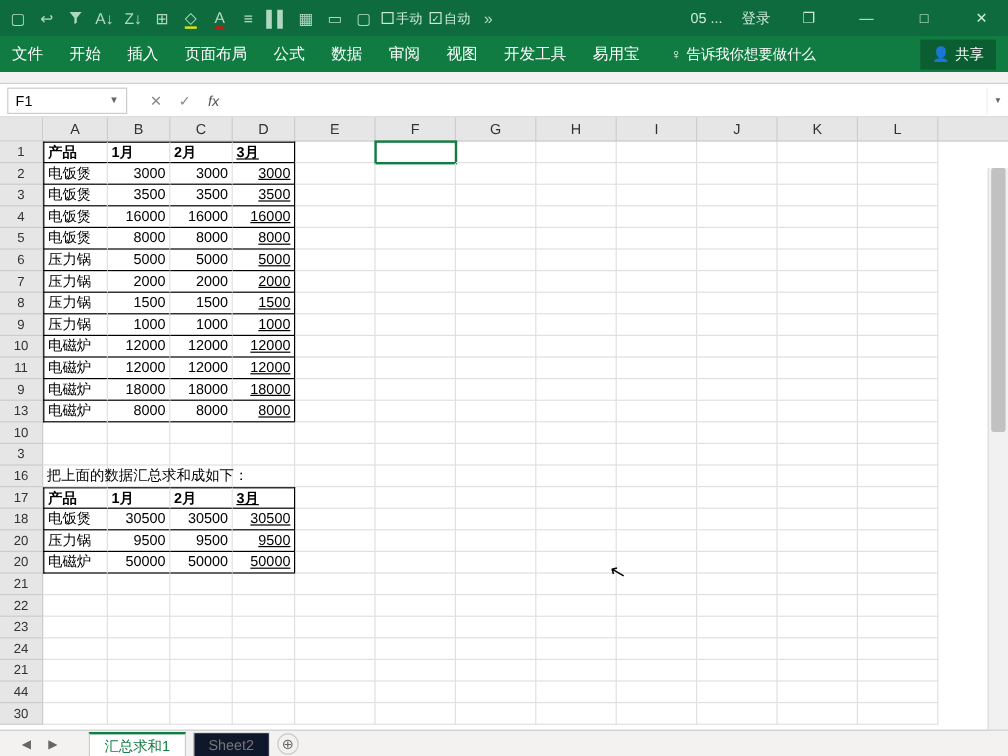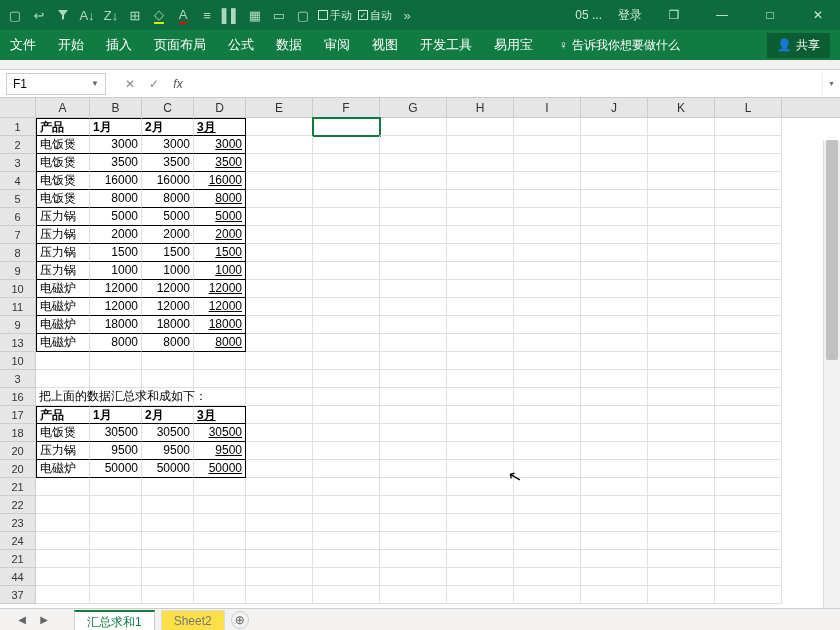--- a/index.html
+++ b/index.html
@@ -38,21 +38,21 @@
 .b-l { border-left: 1px solid #000; }
 .b-r { border-right: 1px solid #000 !important; text-decoration: underline; }
 .bold { font-weight: bold; }
 .num { text-align: right; }
 .txt { text-align: left; }
 .active-cell { outline: 2px solid #107c41; outline-offset: -1px; background: #fff; }
 .sheetbar { position: absolute; left: 0; right: 0; bottom: 0; height: 22px; background: #f3f2f1; border-top: 1px solid #ccc; display: flex; align-items: center; padding-left: 14px; gap: 6px; font-size: 12px; }
 .nav-btn { width: 16px; height: 16px; display: flex; align-items: center; justify-content: center; color: #666; font-size: 10px; }
 .tab { padding: 2px 12px; border: 1px solid #ccc; border-bottom: none; background: #fff; height: 20px; line-height: 16px; position: relative; }
 .tab.active { border-top: 2px solid #107c41; color: #107c41; }
-.tab.inactive { color: #777; background: #fde047; border: 1px solid #ddd; border-bottom: none; }
+.tab.inactive { color: #777; background: #0f172a; border: 1px solid #ddd; border-bottom: none; }
 .addtab { width: 18px; height: 18px; border: 1px solid #ccc; border-radius: 50%; display: flex; align-items: center; justify-content: center; color: #666; font-size: 12px; }
 .cursor { position: absolute; left: 508px; top: 467px; font-size: 16px; color: #000; pointer-events: none; transform: rotate(-15deg); }
 .vscroll { position: absolute; right: 0; top: 140px; bottom: 22px; width: 17px; background: #f1f1f1; border-left: 1px solid #ddd; }
 .vthumb { position: absolute; top: 0; left: 2px; right: 2px; height: 220px; background: #c1c1c1; border-radius: 2px; }
 </style>
 </head>
 <body>
 
 <div class="titlebar">
   <div class="tb-icons">
@@ -169,21 +169,21 @@
       <div class="rh">17</div>
       <div class="rh">18</div>
       <div class="rh">20</div>
       <div class="rh">20</div>
       <div class="rh">21</div>
       <div class="rh">22</div>
       <div class="rh">23</div>
       <div class="rh">24</div>
       <div class="rh">21</div>
       <div class="rh">44</div>
-      <div class="rh">37</div>
+      <div class="rh">30</div>
     </div>
   <div class="cells" id="cells">
       <div class="row">
         <div class="cell bold txt b-t b-b b-l " style="width: 54px;">产品</div>
         <div class="cell bold txt b-t b-b " style="width: 52px;">1月</div>
         <div class="cell bold txt b-t b-b " style="width: 52px;">2月</div>
         <div class="cell bold txt b-t b-b b-r" style="width: 52px;">3月</div>
         <div class="cell" style="width: 67px;"></div>
         <div class="cell active-cell" style="width: 67px;"></div>
         <div class="cell" style="width: 67px;"></div>

